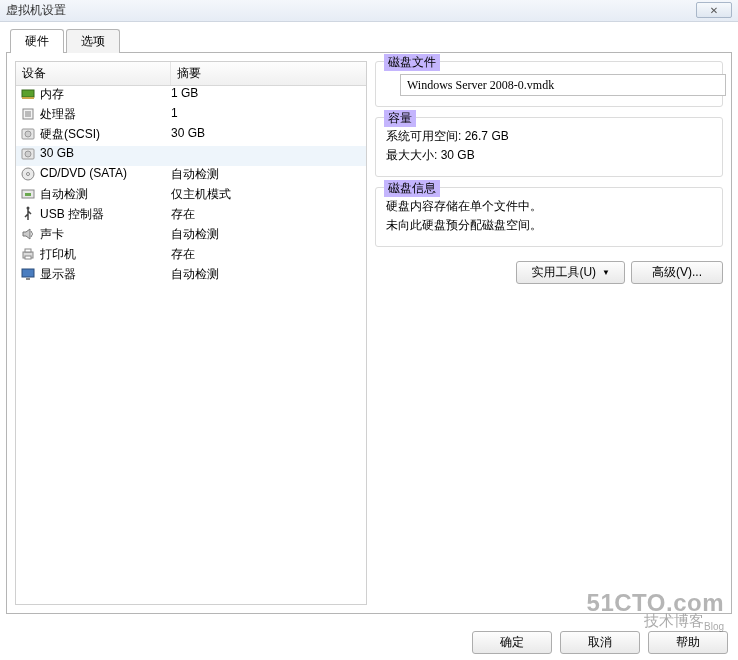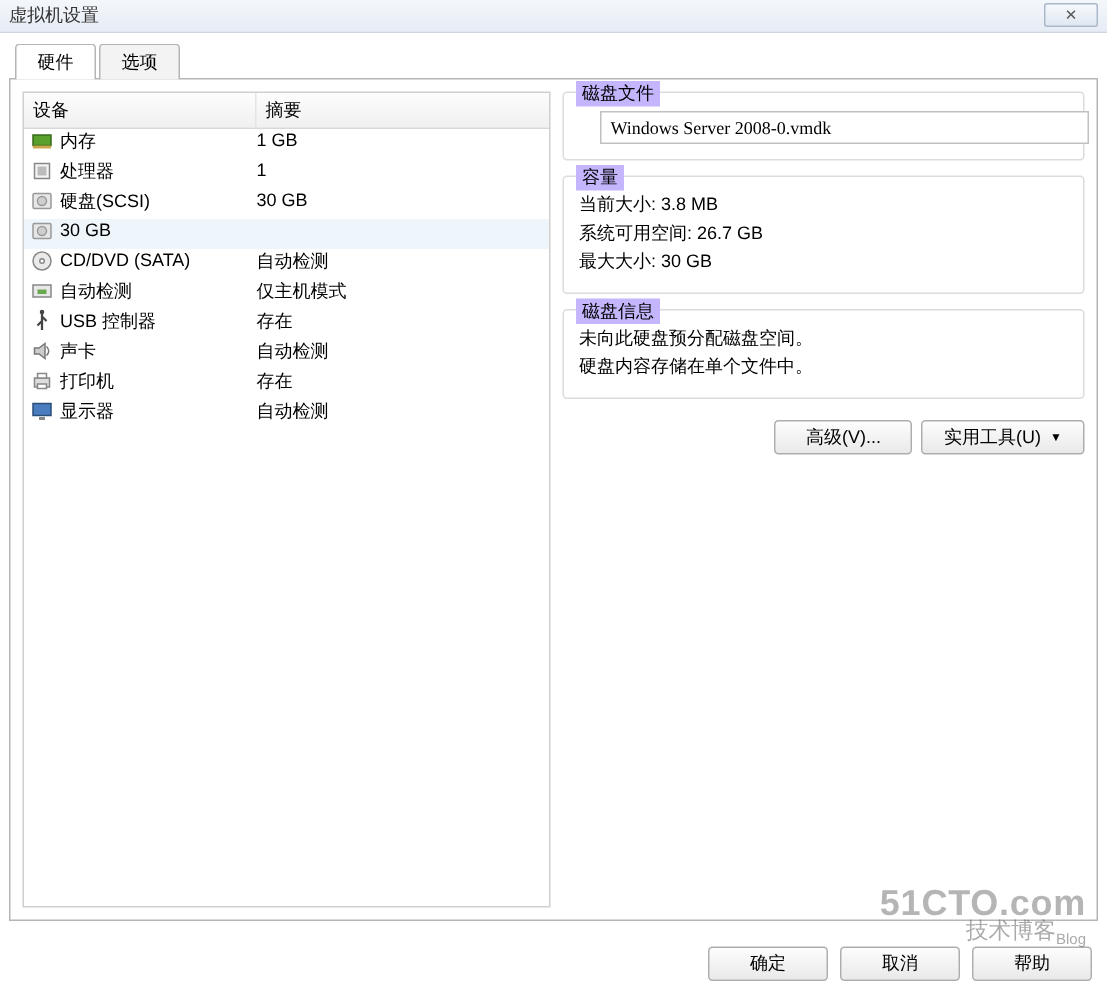--- a/index.html
+++ b/index.html
@@ -324,44 +324,40 @@
   <div class="right-col">
 
     <div class="group">
       <span class="group-title">磁盘文件</span>
       <input type="text" class="file-field" readonly="" value="Windows Server 2008-0.vmdk" style="">
     </div>
 
     <div class="group">
       <span class="group-title">容量</span>
       <div class="kv">
-        <span>当前大小:</span>
-        <span>3.8 MB</span>
-      </div>
-      <div class="kv">
         <span>系统可用空间:</span>
         <span>26.7 GB</span>
       </div>
       <div class="kv">
         <span>最大大小:</span>
         <span>30 GB</span>
       </div>
     </div>
 
     <div class="group">
       <span class="group-title">磁盘信息</span>
+      <div class="info-line">硬盘内容存储在单个文件中。</div>
       <div class="info-line">未向此硬盘预分配磁盘空间。</div>
-      <div class="info-line">硬盘内容存储在单个文件中。</div>
     </div>
 
     <div class="right-buttons">
-      <button class="btn">高级(V)...</button>
       <button class="btn">
         <span>实用工具(U)</span><span class="dropdown-arrow">▼</span>
       </button>
+      <button class="btn">高级(V)...</button>
     </div>
 
   </div>
 </div>
 
 <div class="bottom-bar">
   <button class="btn">确定</button>
   <button class="btn">取消</button>
   <button class="btn">帮助</button>
 </div>

